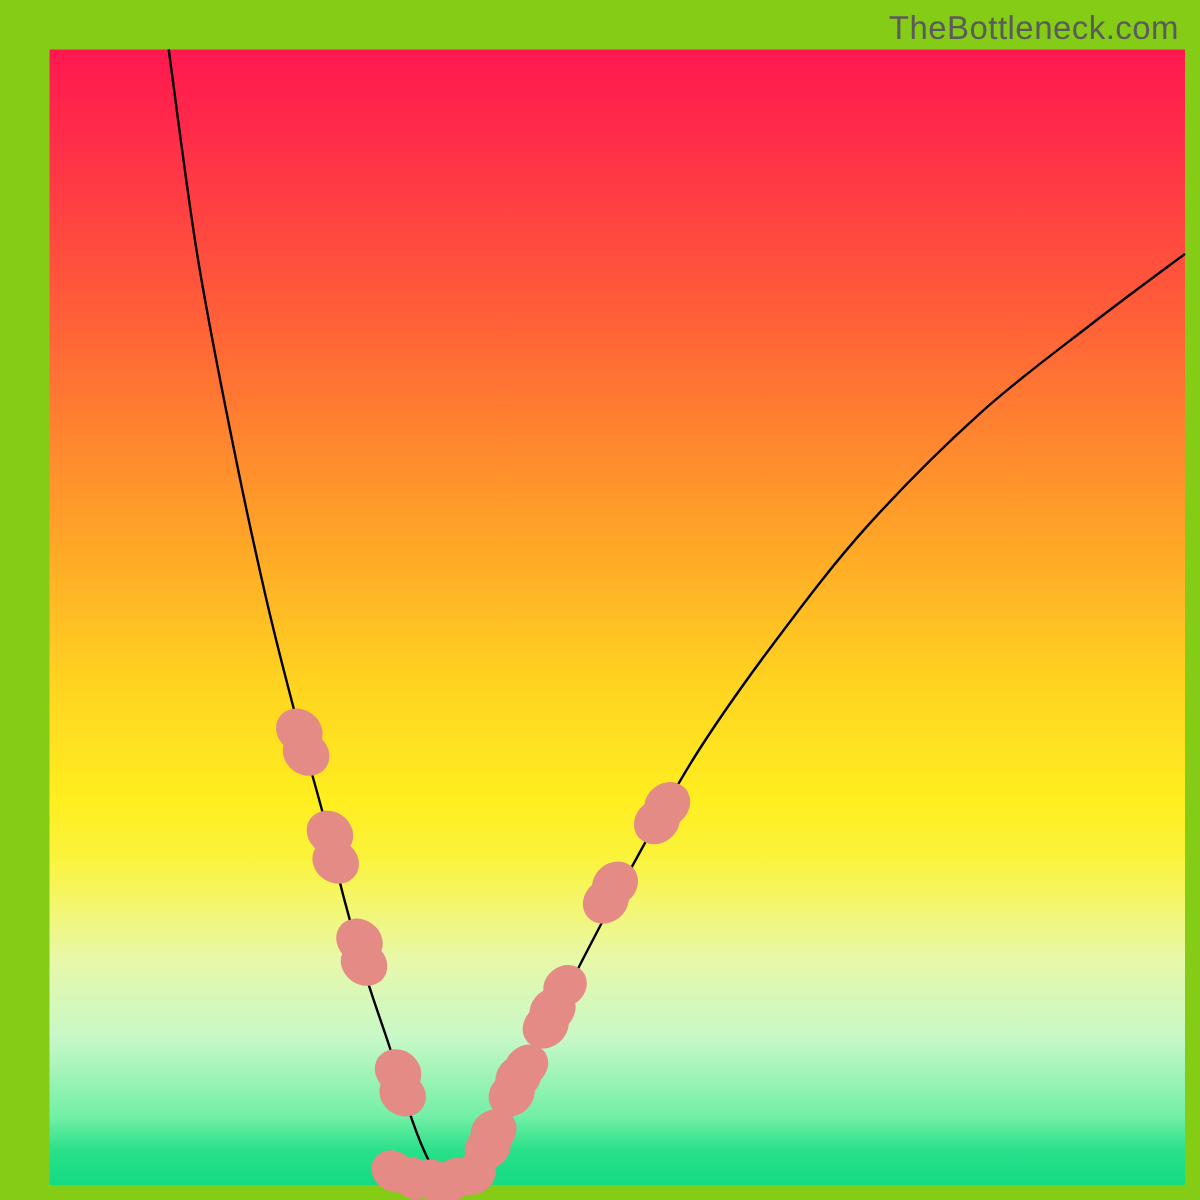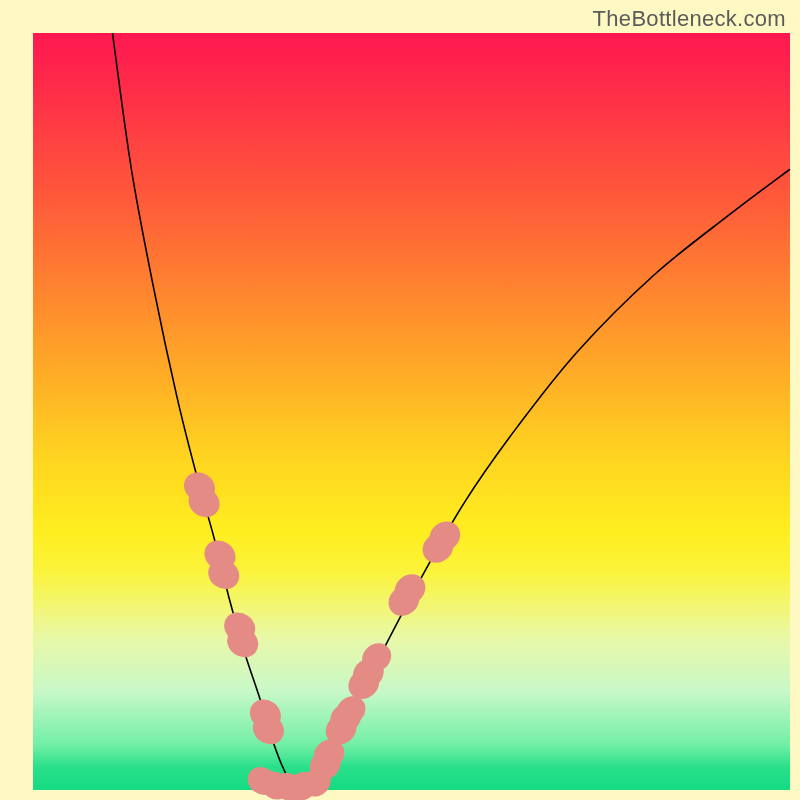--- a/index.html
+++ b/index.html
@@ -10,21 +10,21 @@
     overflow: hidden;
     background: #000;
     font-family: Arial, Helvetica, sans-serif;
   }
   .frame {
     position: absolute;
     top: 0;
     left: 0;
     width: 800px;
     height: 800px;
-    background: #fef9c3;
+    background: #84cc16;
   }
   .plot-area {
     position: absolute;
     top: 33px;
     left: 33px;
     width: 757px;
     height: 757px;
     
     background: linear-gradient(
       to bottom,

